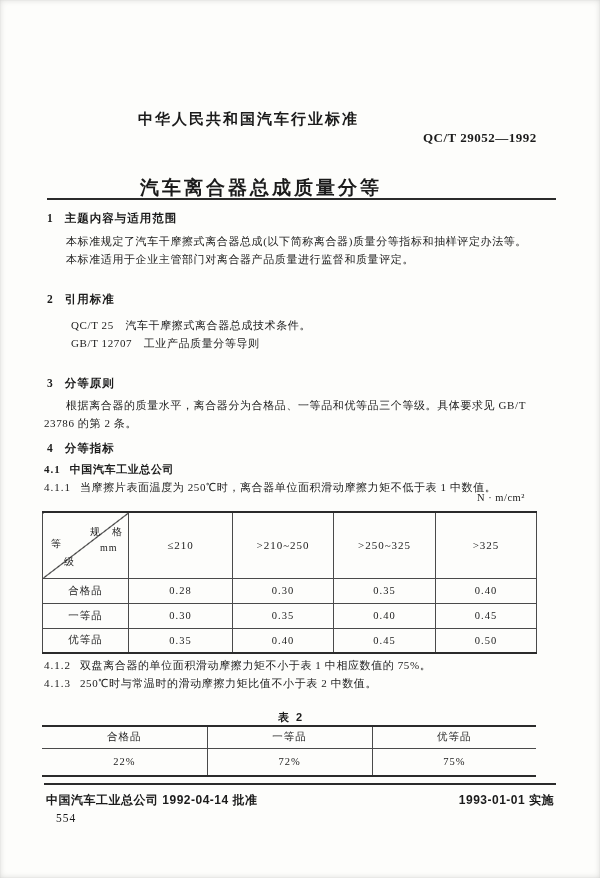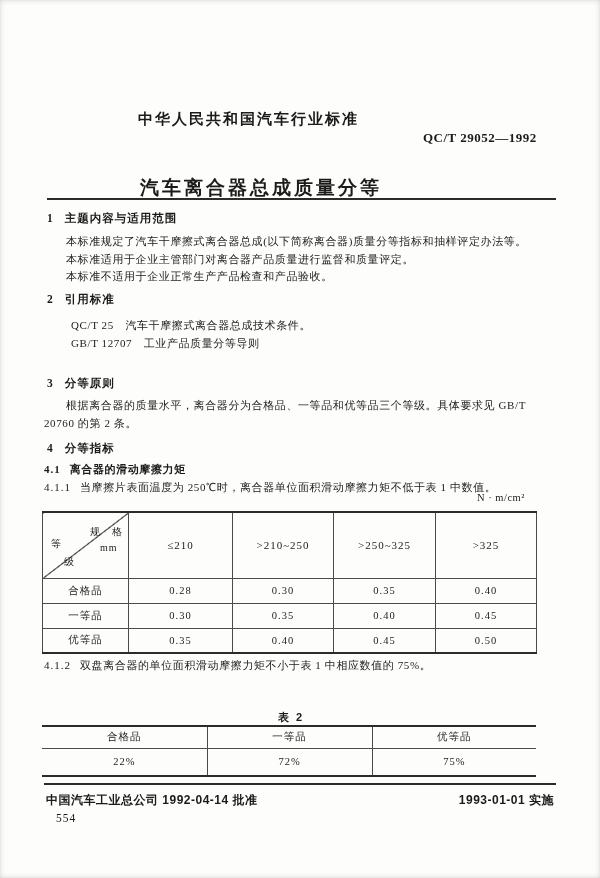--- a/index.html
+++ b/index.html
@@ -75,39 +75,38 @@
   <div class="abs std-class sans">中华人民共和国汽车行业标准</div>
   <div class="abs std-code serif">QC/T 29052—1992</div>
   <div class="abs doc-title sans">汽车离合器总成质量分等</div>
   <div class="abs rule rule-top"></div>
 
   <div class="abs sec-h" style="left:47px; top:211px;">
     <span class="num">1</span><span>主题内容与适用范围</span>
   </div>
   <div class="abs body-t" style="left:66px; top:233px;">本标准规定了汽车干摩擦式离合器总成(以下简称离合器)质量分等指标和抽样评定办法等。</div>
   <div class="abs body-t" style="left:66px; top:251px;">本标准适用于企业主管部门对离合器产品质量进行监督和质量评定。</div>
-  <div class="abs body-t" style="left:66px; top:268px;">本标准不适用于企业正常生产产品检查和产品验收。</div>
 
   <div class="abs sec-h" style="left:47px; top:292px;">
     <span class="num">2</span><span>引用标准</span>
   </div>
   <div class="abs body-t" style="left:71px; top:317px;">QC/T 25　汽车干摩擦式离合器总成技术条件。</div>
   <div class="abs body-t" style="left:71px; top:335px;">GB/T 12707　工业产品质量分等导则</div>
 
   <div class="abs sec-h" style="left:47px; top:376px;">
     <span class="num">3</span><span>分等原则</span>
   </div>
-  <div class="abs body-t" style="left:44px; top:396px; width:512px; text-indent:22px; line-height:18px;">根据离合器的质量水平，离合器分为合格品、一等品和优等品三个等级。具体要求见 GB/T 20760 的第 2 条。</div>
+  <div class="abs body-t" style="left:44px; top:396px; width:512px; text-indent:22px; line-height:18px;">根据离合器的质量水平，离合器分为合格品、一等品和优等品三个等级。具体要求见 GB/T 23786 的第 2 条。</div>
 
   <div class="abs sec-h" style="left:47px; top:441px;">
     <span class="num">4</span><span>分等指标</span>
   </div>
 
   <div class="abs clause sans" style="left:44px; top:462px; font-weight:bold;">
-    <span class="cnum serif">4.1</span><span>离合器的滑动摩擦力矩</span>
+    <span class="cnum serif">4.1</span><span>中国汽车工业总公司</span>
   </div>
 
   <div class="abs clause" style="left:44px; top:480px;">
     <span class="cnum">4.1.1</span><span>当摩擦片表面温度为 250℃时，离合器单位面积滑动摩擦力矩不低于表 1 中数值。</span>
   </div>
 
   <div class="abs tbl-unit" style="left:477px; top:492px;">N · m/cm²</div>
 
   <table class="t1 abs" style="left:42px; top:511px;">
     <colgroup>
@@ -150,20 +149,23 @@
         <td>0.40</td>
         <td>0.45</td>
         <td>0.50</td>
       </tr>
     </tbody>
   </table>
 
   <div class="abs clause" style="left:44px; top:658px;">
     <span class="cnum">4.1.2</span><span>双盘离合器的单位面积滑动摩擦力矩不小于表 1 中相应数值的 75%。</span>
   </div>
+  <div class="abs clause" style="left:44px; top:676px;">
+    <span class="cnum">4.1.3</span><span>250℃时与常温时的滑动摩擦力矩比值不小于表 2 中数值。</span>
+  </div>
 
   <div class="abs tbl-caption" style="top:710px;">表 2</div>
   <table class="t2 abs" style="left:42px; top:725px;">
     <colgroup>
         <col style="width:165px">
         <col style="width:165px">
         <col style="width:164px">
       </colgroup>
     <tbody>
       <tr class="hdr-row">

